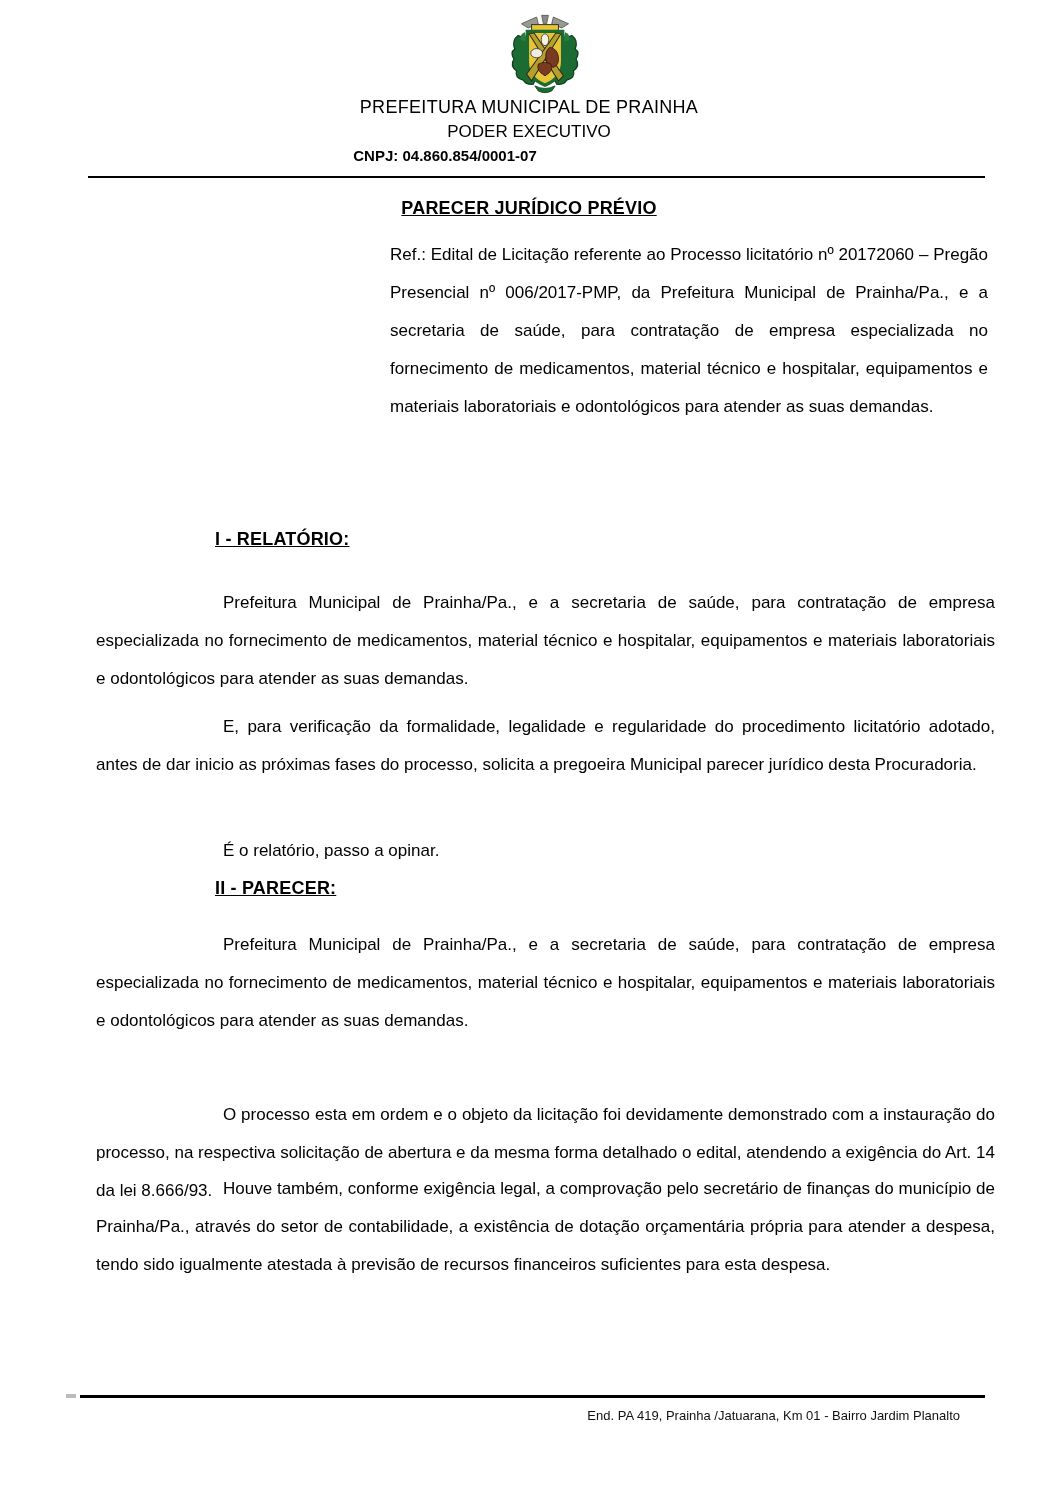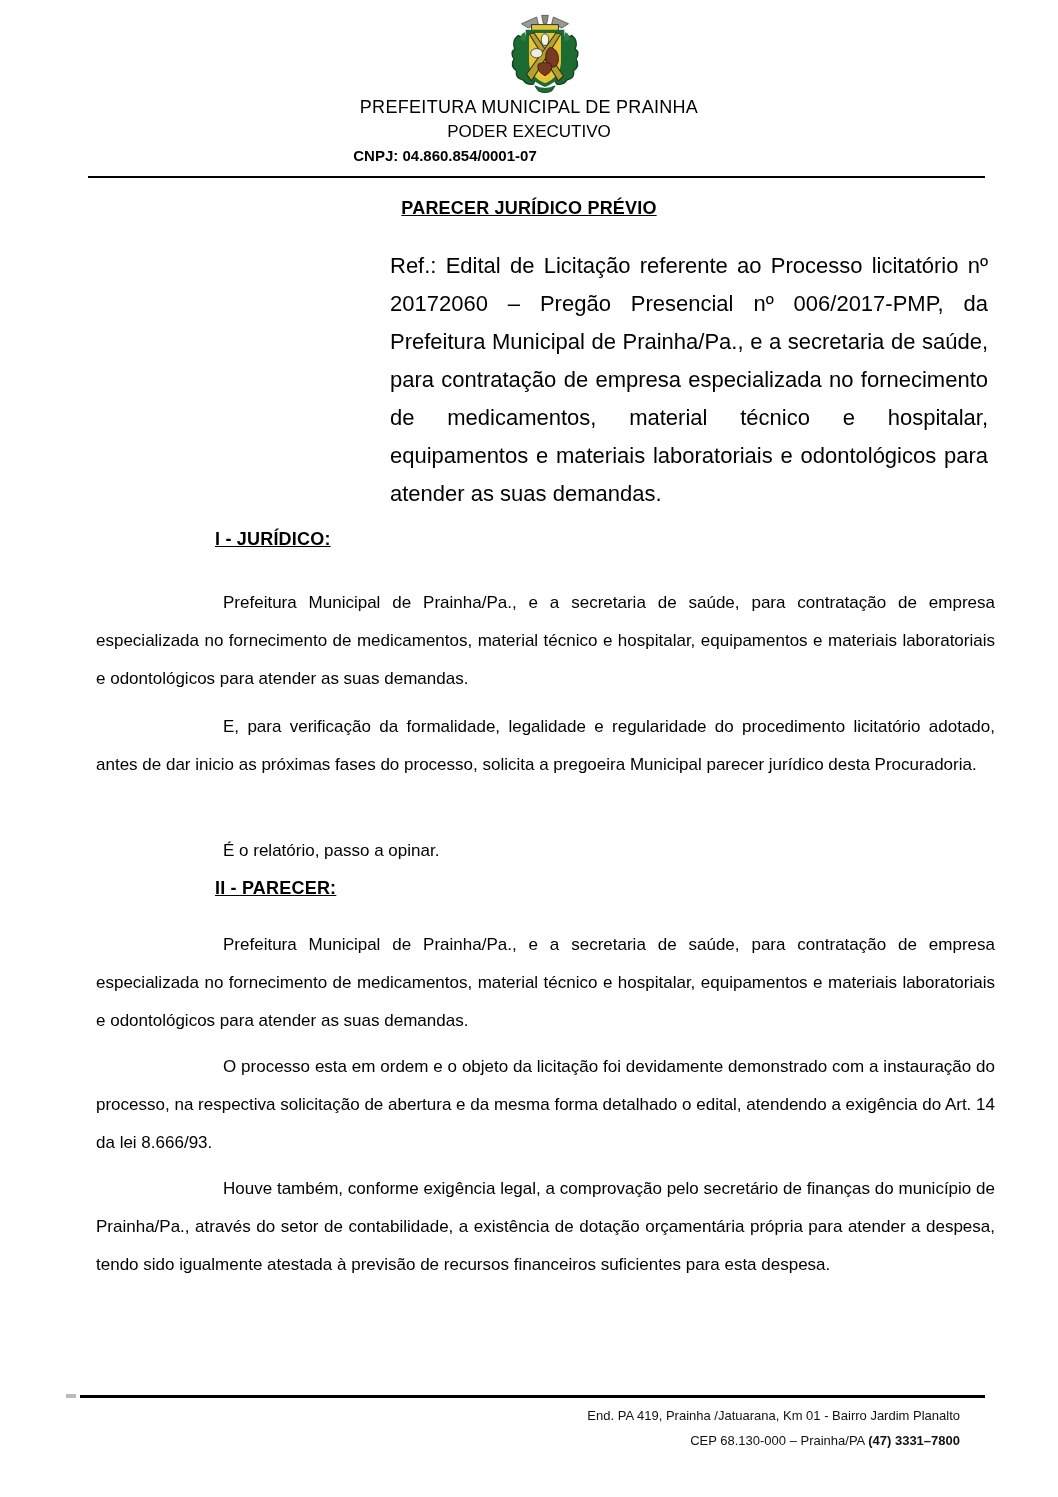--- a/index.html
+++ b/index.html
@@ -53,23 +53,23 @@
     margin: 0;
     text-align: center;
     font-size: 18px;
     font-weight: bold;
     text-decoration: underline;
     letter-spacing: 0.2px;
   }
 
   
   .ref-block {
-    left: 390px; top: 247px;
+    left: 390px; top: 236px;
     width: 598px;
-    font-size: 22px;
+    font-size: 17px;
     line-height: 38px;
     text-align: justify;
   }
 
   
   .section-heading {
     left: 215px;
     margin: 0;
     font-size: 18px;
     font-weight: bold;
@@ -86,21 +86,21 @@
     margin: 8px;
     font-size: 17px;
     line-height: 38px;
     text-align: justify;
     text-indent: 127px;
   }
   .p-s1p1 { top: 576px; }
   .p-s1p2 { top: 700px; }
   .p-s1p3 { top: 824px; text-align: left; }
   .p-s2p1 { top: 918px; }
-  .p-s2p2 { top: 1040px; }
+  .p-s2p2 { top: 1088px; }
   .p-s2p3 { top: 1162px; }
 
   
   .footer-tick {
     left: 66px; top: 1394px;
     width: 10px; height: 4px;
     background: #bbbbbb;
   }
   .footer-rule {
     left: 80px; top: 1395px;
@@ -149,32 +149,29 @@
 
   <div class="abs org-name">PREFEITURA MUNICIPAL DE PRAINHA</div>
   <div class="abs branch">PODER EXECUTIVO</div>
   <div class="abs cnpj">CNPJ: 04.860.854/0001-07</div>
   <div class="abs header-rule"></div>
 
   <h1 class="abs doc-title">PARECER JURÍDICO PRÉVIO</h1>
 
   <div class="abs ref-block">Ref.: Edital de Licitação referente ao Processo licitatório nº 20172060 – Pregão Presencial nº 006/2017-PMP, da Prefeitura Municipal de Prainha/Pa., e a secretaria de saúde, para contratação de empresa especializada no fornecimento de medicamentos, material técnico e hospitalar, equipamentos e materiais laboratoriais e odontológicos para atender as suas demandas.</div>
 
-  <h2 class="abs section-heading h-relatorio">I - JURÍDICO:</h2>
+  <h2 class="abs section-heading h-relatorio">I - RELATÓRIO:</h2>
   <p class="abs body-par p-s1p1">Prefeitura Municipal de Prainha/Pa., e a secretaria de saúde, para contratação de empresa especializada no fornecimento de medicamentos, material técnico e hospitalar, equipamentos e materiais laboratoriais e odontológicos para atender as suas demandas.</p>
   <p class="abs body-par p-s1p3">É o relatório, passo a opinar.</p>
   <p class="abs body-par p-s1p2">E, para verificação da formalidade, legalidade e regularidade do procedimento licitatório adotado, antes de dar inicio as próximas fases do processo, solicita a pregoeira Municipal parecer jurídico desta Procuradoria.</p>
 
   <h2 class="abs section-heading h-parecer">II - PARECER:</h2>
   <p class="abs body-par p-s2p1">Prefeitura Municipal de Prainha/Pa., e a secretaria de saúde, para contratação de empresa especializada no fornecimento de medicamentos, material técnico e hospitalar, equipamentos e materiais laboratoriais e odontológicos para atender as suas demandas.</p>
   <p class="abs body-par p-s2p2">O processo esta em ordem e o objeto da licitação foi devidamente demonstrado com a instauração do processo, na respectiva solicitação de abertura e da mesma forma detalhado o edital, atendendo a exigência do Art. 14 da lei 8.666/93.</p>
   <p class="abs body-par p-s2p3">Houve também, conforme exigência legal, a comprovação pelo secretário de finanças do município de Prainha/Pa., através do setor de contabilidade, a existência de dotação orçamentária própria para atender a despesa, tendo sido igualmente atestada à previsão de recursos financeiros suficientes para esta despesa.</p>
 
   <div class="abs footer-tick"></div>
   <div class="abs footer-rule"></div>
   <div class="abs footer-text">
     <div>End. PA 419, Prainha /Jatuarana, Km 01 - Bairro Jardim Planalto</div>
-    <div>
-      <span>CEP 68.130-000 – Prainha/PA </span><span class="bold">(47) 3331–7800</span>
-    </div>
   </div>
 
 </div>
 
 </body></html>

